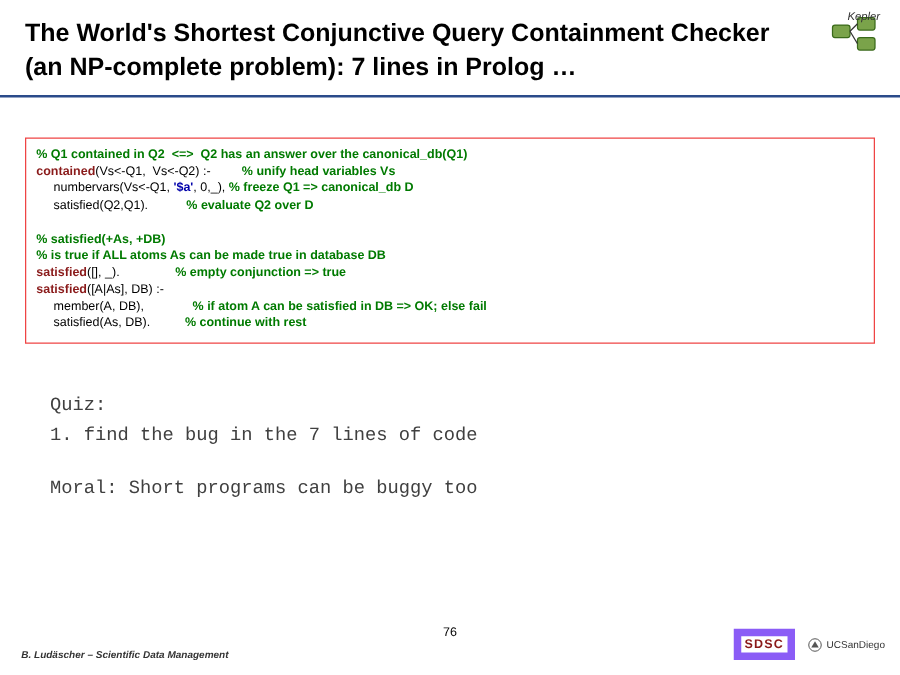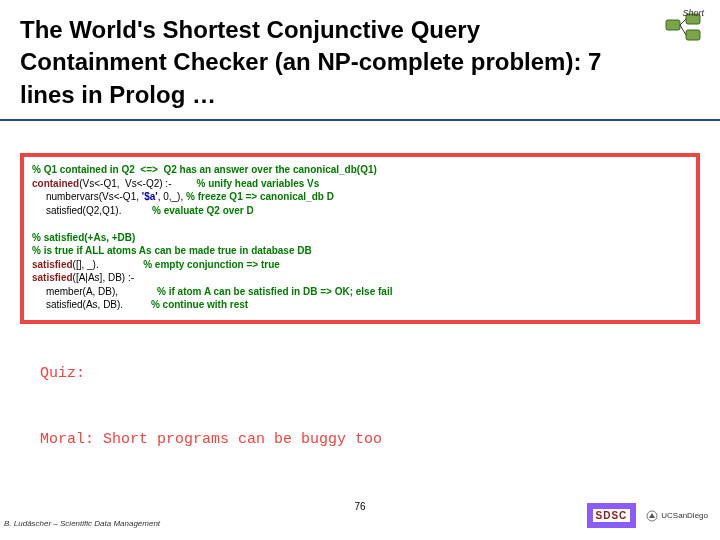--- a/index.html
+++ b/index.html
@@ -1,40 +1,40 @@
 <!DOCTYPE html>
 <html><head>
 <meta charset="utf-8">
 <style>
   * { margin: 0; padding: 0; box-sizing: border-box; }
   body { width: 720px; height: 540px; background: #fff; font-family: Arial, Helvetica, sans-serif; position: relative; overflow: hidden; }
   .header { padding: 14px 20px 8px 20px; border-bottom: 2px solid #2a4a8a; position: relative; }
-  .title { font-size: 24px; font-weight: bold; color: #000; line-height: 1.35; max-width: 600px; }
+  .title { font-size: 20px; font-weight: bold; color: #000; line-height: 1.35; max-width: 600px; }
   .kepler-logo { position: absolute; top: 10px; right: 14px; }
   .kepler-logo .txt { font-size: 9px; font-style: italic; color: #333; position: absolute; top: -2px; right: 2px; }
-  .codebox { margin: 32px 20px 0 20px; border: 4px solid #ef4444; padding: 6px 8px 8px 8px; font-family: Verdana, Arial, sans-serif; font-size: 10px; line-height: 1.35; white-space: pre; color: #000; }
+  .codebox { margin: 32px 20px 0 20px; border: 1px solid #ef4444; padding: 6px 8px 8px 8px; font-family: Verdana, Arial, sans-serif; font-size: 10px; line-height: 1.35; white-space: pre; color: #000; }
   .codebox .cmt { color: #007a00; font-weight: bold; }
   .codebox .pred { color: #8a1a1a; font-weight: bold; }
   .codebox .str { color: #0000aa; font-weight: bold; }
-  .quiz { margin: 38px 40px 0 40px; font-family: "Courier New", monospace; font-size: 15px; color: #ef4444; line-height: 1.6; }
+  .quiz { margin: 38px 40px 0 40px; font-family: "Courier New", monospace; font-size: 15px; color: #404040; line-height: 1.6; }
   .quiz p { margin-bottom: 18px; }
   .footer { position: absolute; bottom: 8px; left: 0; right: 0; height: 22px; }
-  .footer-left { position: absolute; left: 4px; bottom: 4px; font-size: 8px; font-style: italic; color: #333; }
+  .footer-left { position: absolute; left: 17px; bottom: 4px; font-size: 8px; font-style: italic; color: #333; font-weight: bold; }
   .footer-center { position: absolute; left: 50%; transform: translateX(-50%); bottom: 20px; font-size: 10px; color: #000; }
   .footer-right { position: absolute; right: 12px; bottom: 4px; display: flex; align-items: center; gap: 10px; }
   .sdsc { font-size: 10px; font-weight: bold; letter-spacing: 1px; color: #8a1a1a; border: 6px solid #8b5cf6; padding: 1px 3px; }
   .ucsd { font-size: 8px; color: #333; display: flex; align-items: center; gap: 3px; }
 </style>
 </head>
 <body>
 
 <div class="header">
   <div class="title">The World's Shortest Conjunctive Query Containment Checker (an NP-complete problem): 7 lines in Prolog …</div>
   <div class="kepler-logo">
-    <span class="txt">Short</span>
+    <span class="txt">Kepler</span>
     <svg width="42" height="34" viewBox="0 0 42 34">
       <rect x="2" y="10" width="14" height="10" rx="2" fill="#7aa34a" stroke="#3a6a1a"></rect>
       <rect x="22" y="4" width="14" height="10" rx="2" fill="#7aa34a" stroke="#3a6a1a"></rect>
       <rect x="22" y="20" width="14" height="10" rx="2" fill="#7aa34a" stroke="#3a6a1a"></rect>
       <line x1="16" y1="15" x2="22" y2="9" stroke="#333" stroke-width="1"></line>
       <line x1="16" y1="15" x2="22" y2="25" stroke="#333" stroke-width="1"></line>
     </svg>
   </div>
 </div>
 
@@ -46,21 +46,21 @@
 <span class="cmt">% satisfied(+As, +DB)</span>
 <span class="cmt">% is true if ALL atoms As can be made true in database DB</span>
 <span class="pred">satisfied</span><span>([], _).                </span><span class="cmt">% empty conjunction =&gt; true</span>
 <span class="pred">satisfied</span><span>([A|As], DB) :-</span>
 <span>     member(A, DB),              </span><span class="cmt">% if atom A can be satisfied in DB =&gt; OK; else fail</span>
 <span>     satisfied(As, DB).          </span><span class="cmt">% continue with rest</span></div>
 
 <div class="quiz">
   <p>
     <span>Quiz:</span><br>
-    <br>
+    <span>1. find the bug in the 7 lines of code</span><br>
   </p>
   <p>Moral: Short programs can be buggy too</p>
 </div>
 
 <div class="footer">
   <div class="footer-left">B. Ludäscher – Scientific Data Management</div>
   <div class="footer-center">76</div>
   <div class="footer-right">
     <span class="sdsc">SDSC</span>
     <span class="ucsd">

